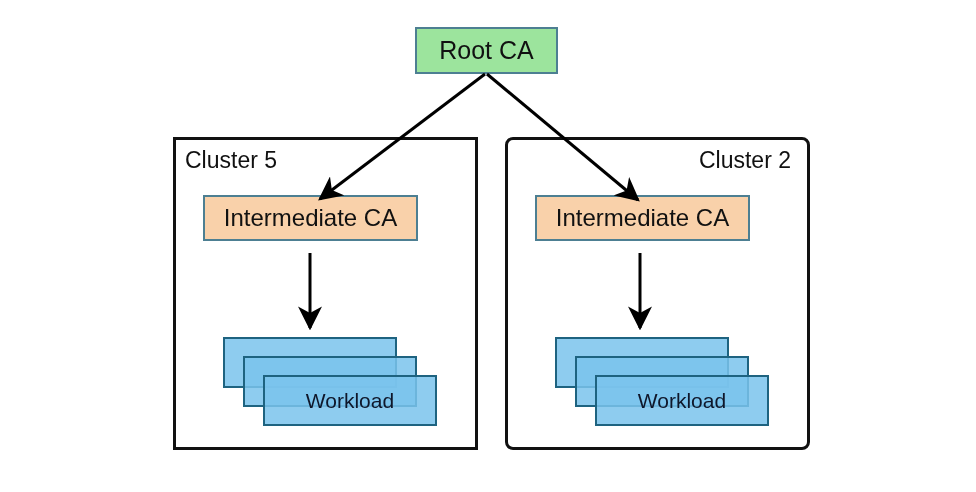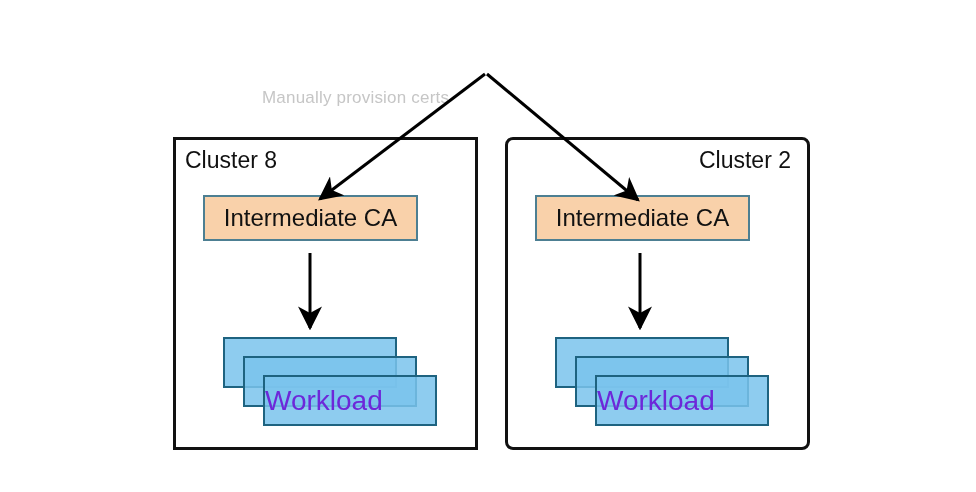--- a/index.html
+++ b/index.html
@@ -71,22 +71,23 @@
     font-size: 24px;
   }
   .workload-box {
     position: absolute;
     width: 174px; height: 51px;
     background: rgba(122, 195, 236, 0.85);
     border: 2px solid #1e6380;
     box-sizing: border-box;
     display: flex;
     align-items: center;
-    font-size: 28px;
-    color: #6d28d9;
+    justify-content: center;
+    font-size: 21px;
+    color: #0f172a;
   }
   .workload-back  { left: 47px; top: 197px; }
   .workload-mid   { left: 67px; top: 216px; }
   .workload-front { left: 87px; top: 235px; z-index: 3; }
 </style>
 </head>
 <body>
 
 <div class="canvas">
 
@@ -95,25 +96,27 @@
       <marker id="arrowhead" viewBox="0 0 10 10" refX="9" refY="5" markerWidth="8" markerHeight="8" orient="auto" markerUnits="strokeWidth">
         <path d="M 0 0 L 10 5 L 0 10 L 2.8 5 z" fill="#000000"></path>
       </marker>
     </defs>
     <line x1="485" y1="74" x2="320" y2="199" stroke="#000000" stroke-width="3" marker-end="url(#arrowhead)"></line>
     <line x1="487" y1="74" x2="638" y2="200" stroke="#000000" stroke-width="3" marker-end="url(#arrowhead)"></line>
     <line x1="310" y1="253" x2="310" y2="328" stroke="#000000" stroke-width="3" marker-end="url(#arrowhead)"></line>
     <line x1="640" y1="253" x2="640" y2="328" stroke="#000000" stroke-width="3" marker-end="url(#arrowhead)"></line>
   </svg>
 
+  <div class="node root-ca">
+    <span>Root CA</span>
+  </div>
 
-  <div class="note">Manually provision certs</div>
 
   <div class="cluster cluster-1">
-    <div class="cluster-label">Cluster 8</div>
+    <div class="cluster-label">Cluster 5</div>
     <div class="node intermediate">
       <span>Intermediate CA</span>
     </div>
     <div class="workload-box workload-back"></div>
     <div class="workload-box workload-mid"></div>
     <div class="workload-box workload-front">
       <span>Workload</span>
     </div>
   </div>
 

